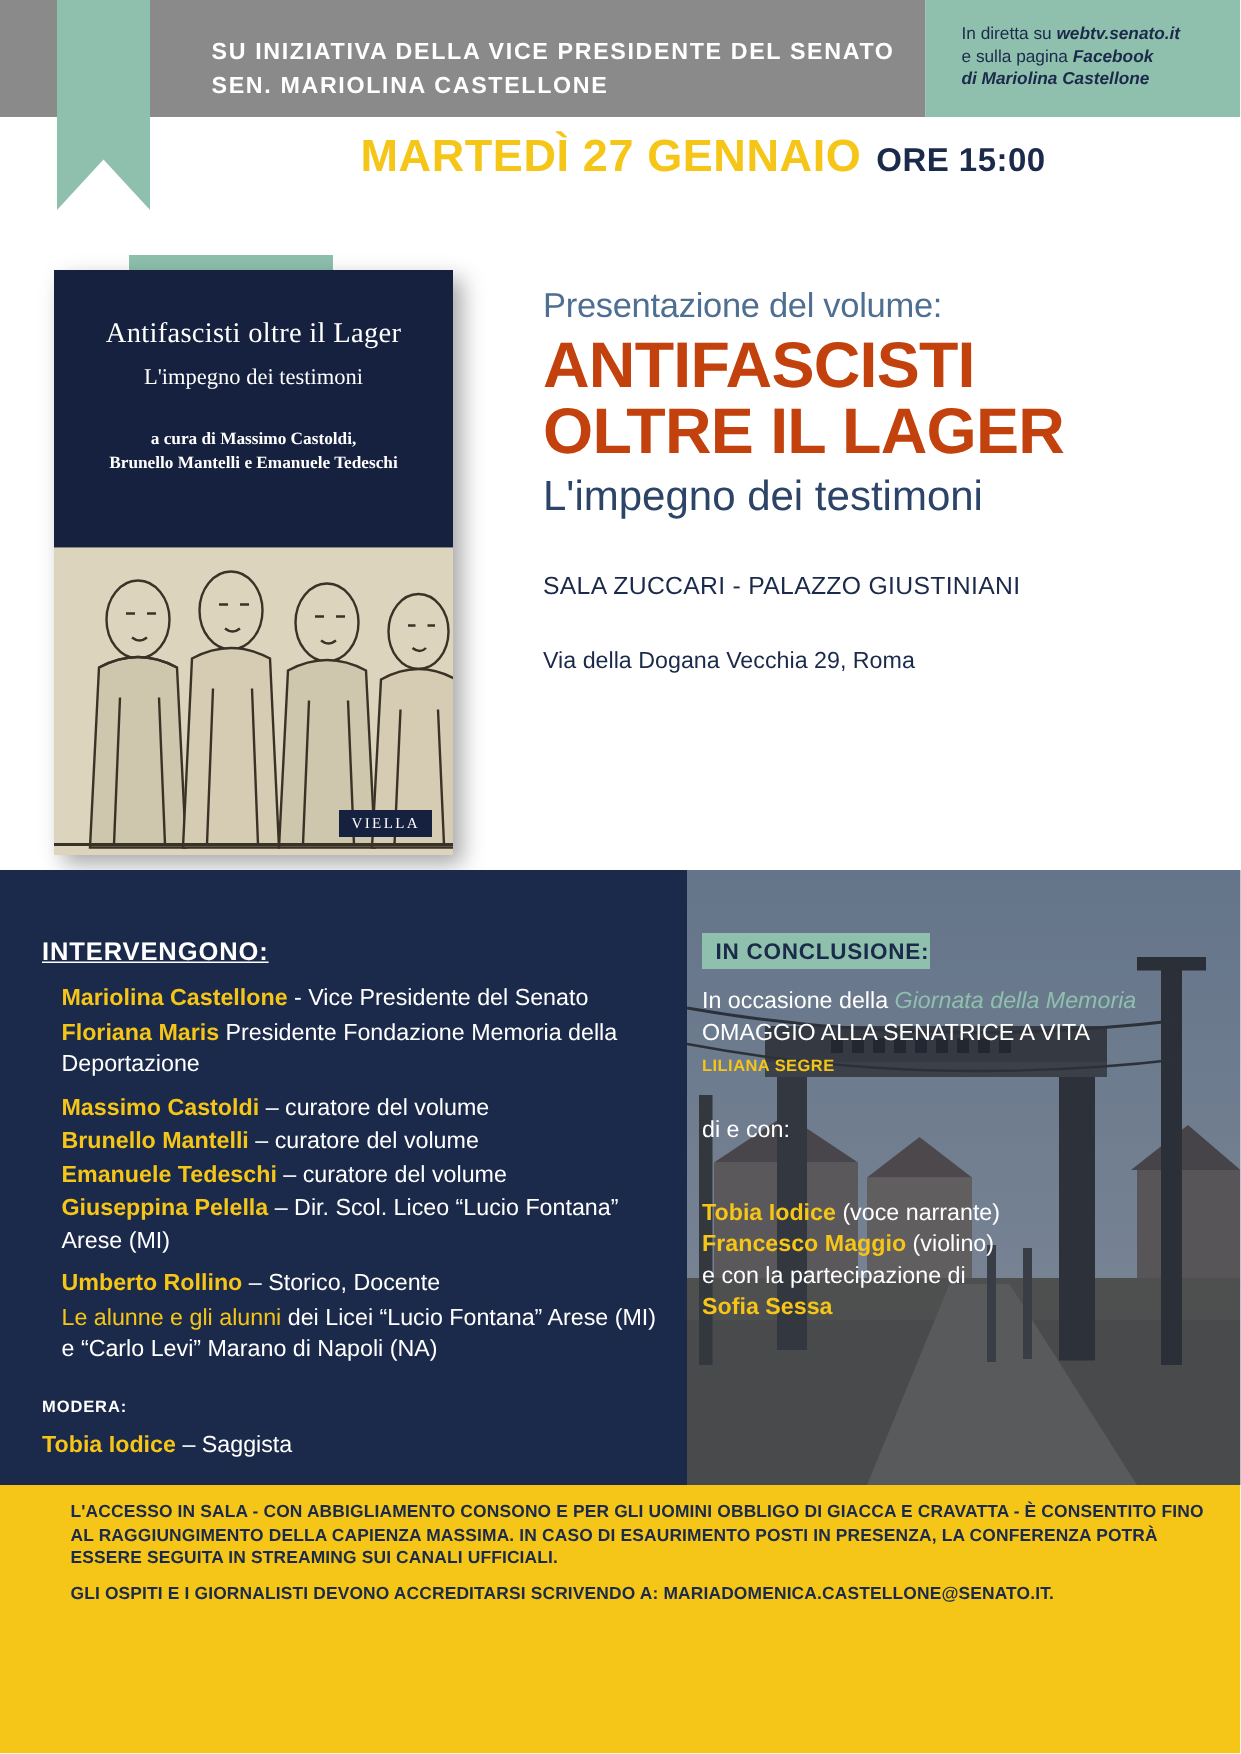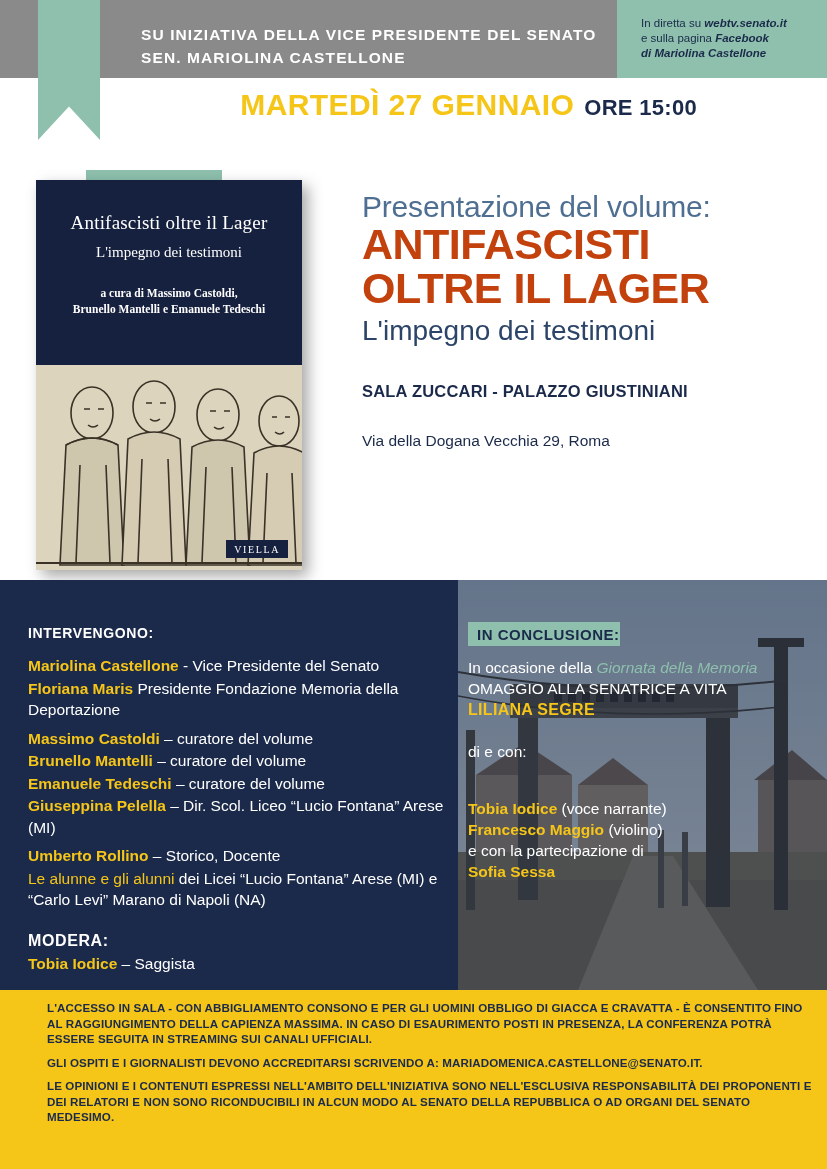--- a/index.html
+++ b/index.html
@@ -176,21 +176,21 @@
     letter-spacing: 1.6px;
     padding: 4px 8px 3px 8px;
   }
 
   
   .presentazione {
     position: absolute;
     left: 362px;
     top: 190px;
     color: #4e6f91;
-    font-size: 30px;
+    font-size: 23px;
     font-weight: normal;
     letter-spacing: -0.2px;
   }
   .big-title {
     position: absolute;
     left: 362px;
     top: 222px;
     color: #c2410c;
     font-size: 43px;
     font-weight: bold;
@@ -204,21 +204,21 @@
     color: #2b4468;
     font-size: 28px;
     font-weight: normal;
   }
   .venue {
     position: absolute;
     left: 362px;
     top: 382px;
     color: #1b2a4a;
     font-size: 16.5px;
-    font-weight: bold;
+    font-weight: normal;
     letter-spacing: 0.2px;
     text-transform: uppercase;
   }
   .venue2 {
     position: absolute;
     left: 362px;
     top: 408px;
     color: #1b2a4a;
     font-size: 15.5px;
     font-weight: normal;
@@ -270,44 +270,45 @@
     left: 0; top: 0;
     width: 369px; height: 410px;
     background: rgba(20,32,58,0.42);
   }
 
   .intervengono {
     position: absolute;
     left: 28px;
     top: 625px;
     color: #ffffff;
-    font-size: 14px;
+    font-size: 17px;
     font-weight: bold;
     letter-spacing: 0.6px;
+    text-decoration: underline;
   }
   .speakers {
     position: absolute;
     left: 28px;
     top: 655px;
     width: 420px;
     color: #ffffff;
     font-size: 15.5px;
     line-height: 21.5px;
   }
-  .speakers .row { margin-bottom: 1px; }
+  .speakers .row { margin-bottom: 1px; margin-left: 13px; }
   .speakers .gap { margin-top: 7px; }
   .nm { color: #f5c518; font-weight: bold; }
   .nm-y { color: #f5c518; }
 
   .modera-label {
     position: absolute;
     left: 28px;
     top: 932px;
     color: #ffffff;
-    font-size: 16px;
+    font-size: 11px;
     font-weight: bold;
     letter-spacing: 0.6px;
   }
   .modera-row {
     position: absolute;
     left: 28px;
     top: 955px;
     color: #ffffff;
     font-size: 15.5px;
   }
@@ -326,21 +327,21 @@
   .conclusione-text {
     position: absolute;
     left: 468px;
     top: 657px;
     width: 350px;
     color: #ffffff;
     font-size: 15.5px;
     line-height: 21px;
   }
   .gm { color: #8ec0ad; font-style: italic; }
-  .liliana { color: #f5c518; font-weight: bold; font-size: 16px; letter-spacing: 0.3px;}
+  .liliana { color: #f5c518; font-weight: bold; font-size: 11px; letter-spacing: 0.3px;}
   .violino { color: #ffffff; font-weight: bold; font-style: italic; }
   .cast {
     position: absolute;
     left: 468px;
     top: 798px;
     width: 350px;
     color: #ffffff;
     font-size: 15.5px;
     line-height: 21px;
   }
@@ -538,16 +539,15 @@
     <span class="nm">Tobia Iodice</span><span> (voce narrante)</span><br>
     <span class="nm">Francesco Maggio</span><span> (violino)</span><br>
     <span>e con la partecipazione di</span><br>
     <span class="nm">Sofia Sessa</span>
   </div>
 
   <div class="footer"></div>
   <div class="footer-text">
     <p>L'ACCESSO IN SALA - CON ABBIGLIAMENTO CONSONO E PER GLI UOMINI OBBLIGO DI GIACCA E CRAVATTA - È CONSENTITO FINO AL RAGGIUNGIMENTO DELLA CAPIENZA MASSIMA. IN CASO DI ESAURIMENTO POSTI IN PRESENZA, LA CONFERENZA POTRÀ ESSERE SEGUITA IN STREAMING SUI CANALI UFFICIALI.</p>
     <p>GLI OSPITI E I GIORNALISTI DEVONO ACCREDITARSI SCRIVENDO A: MARIADOMENICA.CASTELLONE@SENATO.IT.</p>
-    <p>LE OPINIONI E I CONTENUTI ESPRESSI NELL'AMBITO DELL'INIZIATIVA SONO NELL'ESCLUSIVA RESPONSABILITÀ DEI PROPONENTI E DEI RELATORI E NON SONO RICONDUCIBILI IN ALCUN MODO AL SENATO DELLA REPUBBLICA O AD ORGANI DEL SENATO MEDESIMO.</p>
   </div>
 
 </div>
 
 </body></html>

